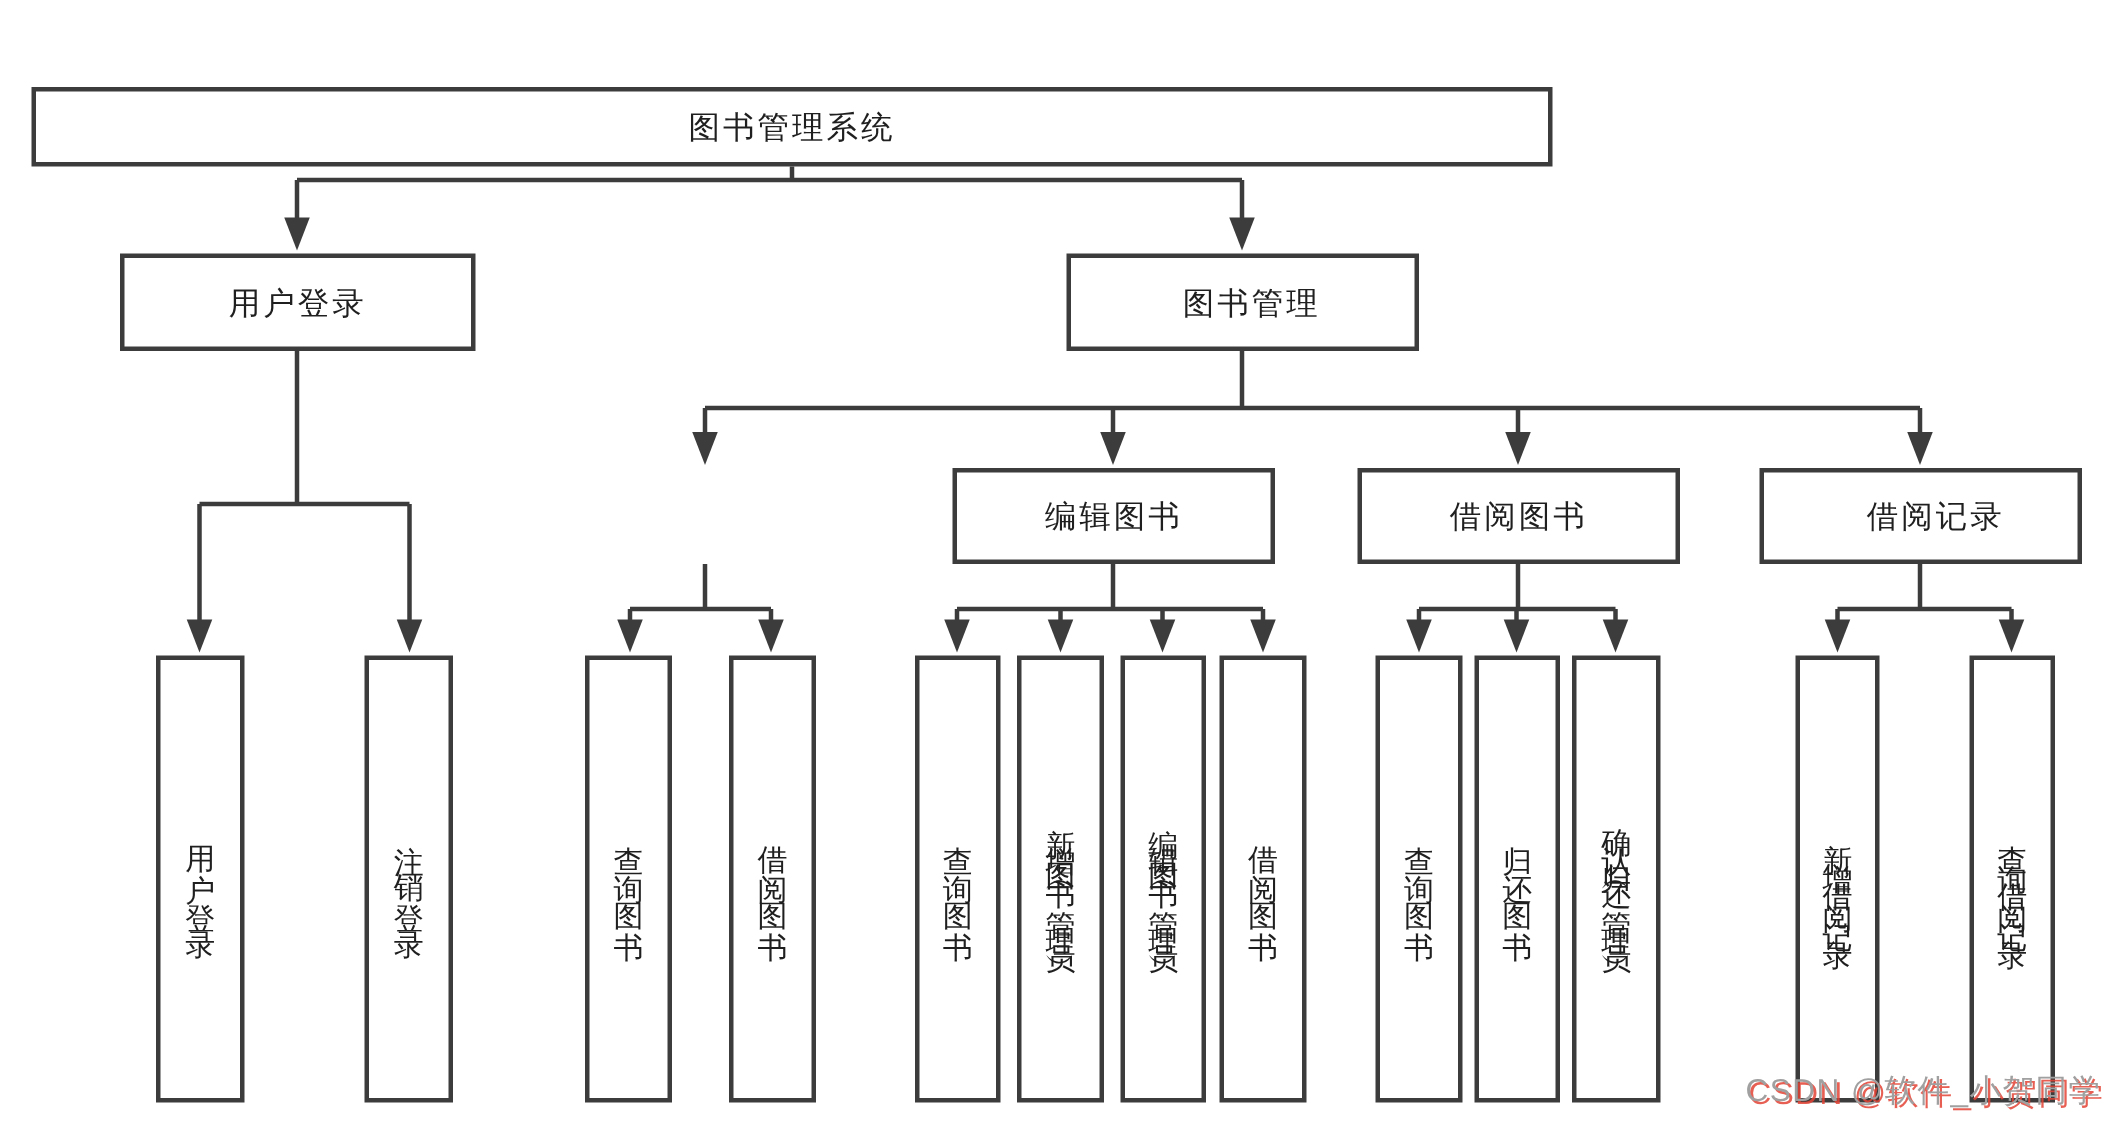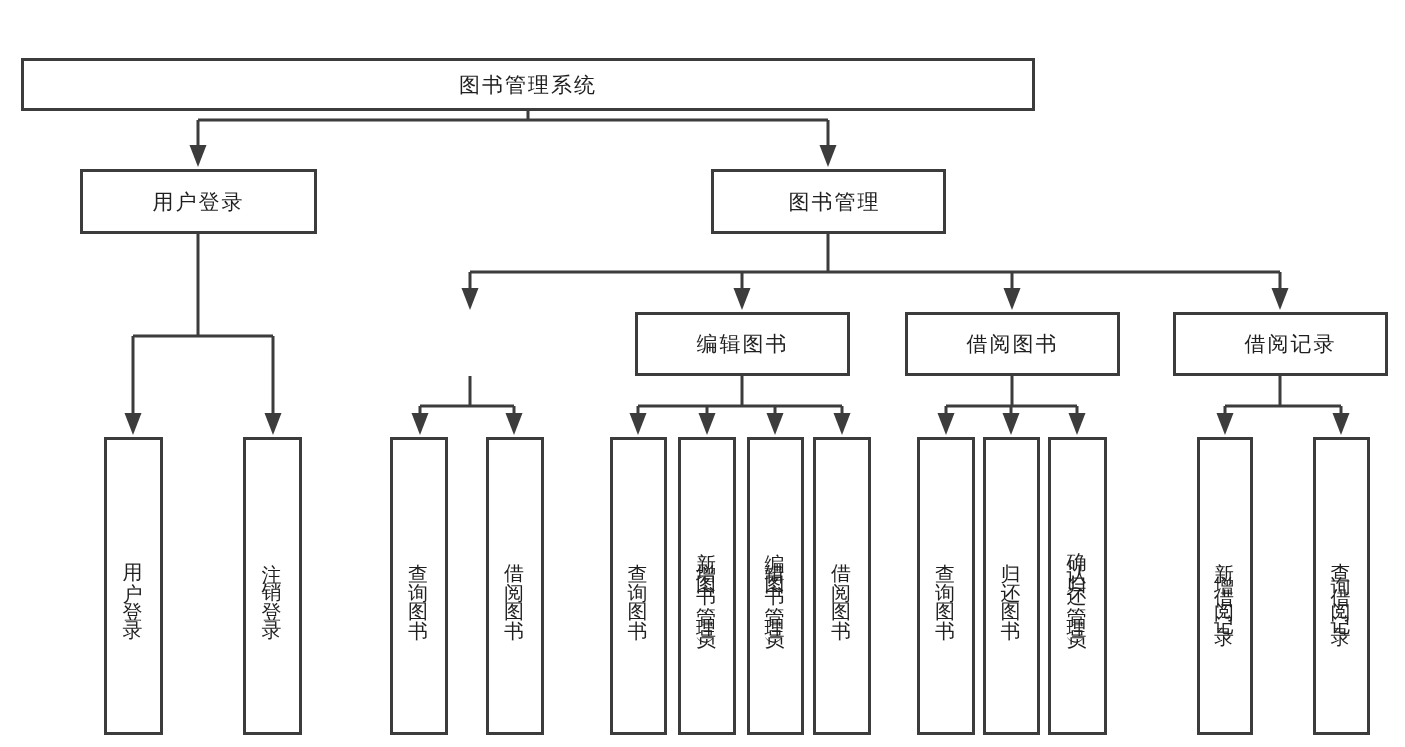--- a/index.html
+++ b/index.html
@@ -113,14 +113,15 @@
   <div class="node vnode ls9" style="left:747px; width:57px;">编辑图书（管理员）</div>
   <div class="node vnode ls4" style="left:813px; width:58px;">借阅图书</div>
 
   <div class="node vnode ls4" style="left:917px; width:58px;">查询图书</div>
   <div class="node vnode ls4" style="left:983px; width:57px;">归还图书</div>
   <div class="node vnode ls9" style="left:1048px; width:59px;">确认归还（管理员）</div>
 
   <div class="node vnode ls6" style="left:1197px; width:56px;">新增借阅记录</div>
   <div class="node vnode ls6" style="left:1313px; width:57px;">查询借阅记录</div>
 
+  <div id="watermark">CSDN @软件_小贺同学</div>
 
 </div>
 
 </body></html>

